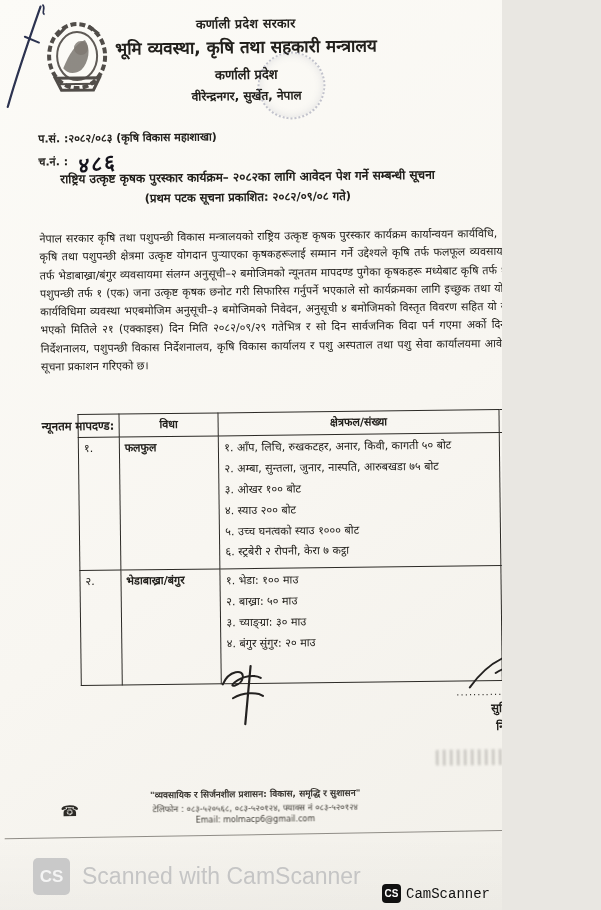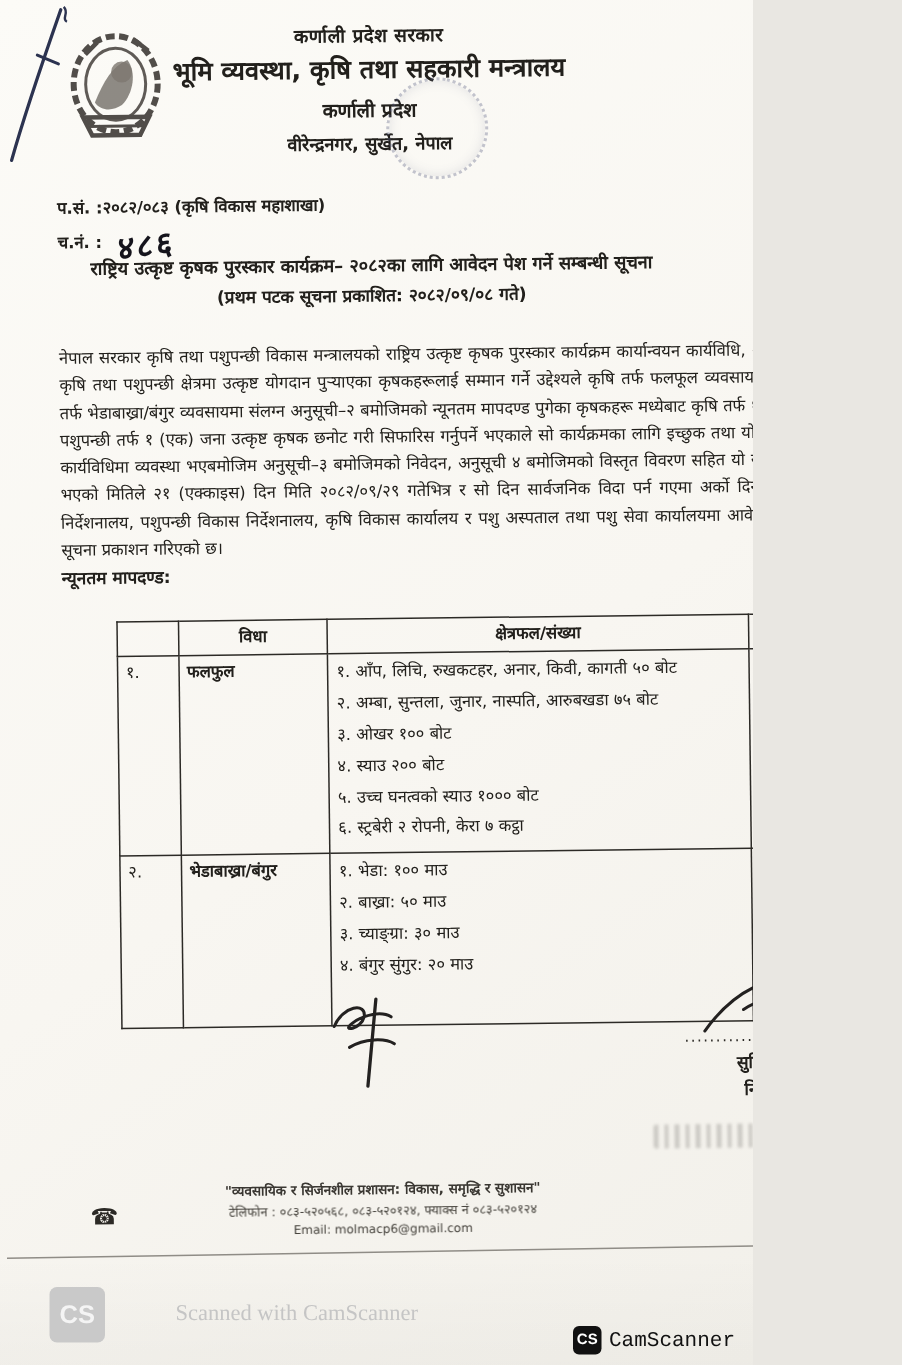--- a/index.html
+++ b/index.html
@@ -34,21 +34,21 @@
     transform:rotate(-6deg) skewX(-8deg);margin-left:6px;vertical-align:-6px;
     letter-spacing:2px;
   }
   .subject{position:absolute;left:0;top:168px;width:100%;text-align:center;font-size:12px;font-weight:bold;}
   .pubnote{position:absolute;left:0;top:189px;width:100%;text-align:center;font-size:11.5px;font-weight:bold;}
   
   .bodytext{
     position:absolute;left:42px;top:228px;width:522px;
     font-size:11px;line-height:1.66;text-align:justify;font-weight:500;
   }
-  .minstd{position:absolute;left:42px;top:375px;font-size:11.5px;font-weight:bold;}
+  .minstd{position:absolute;left:42px;top:416px;font-size:11.5px;font-weight:bold;}
   
   table.criteria{
     position:absolute;left:78px;top:412px;width:482px;
     border-collapse:collapse;font-size:11px;
   }
   table.criteria th,table.criteria td{
     border:1.6px solid #2c2a26;padding:2px 5px;vertical-align:top;
   }
   table.criteria th{font-weight:bold;text-align:center;height:18px;padding:2px;}
   .col-sn{width:32px;text-align:left;}
@@ -80,21 +80,21 @@
   .phone-icon{position:absolute;left:56px;top:800px;font-size:15px;color:#2c2a26;}
   .rule{position:absolute;left:0;top:834px;width:601px;border-top:1.4px solid #8f8c86;transform:rotate(-.25deg);}
   
   .cs-band{position:absolute;left:0;top:836px;width:601px;height:74px;background:linear-gradient(180deg,rgba(0,0,0,0) 0%,rgba(0,0,0,.025) 100%);}
   .cs-wm{position:absolute;left:33px;top:858px;display:flex;align-items:center;gap:12px;}
   .cs-wm .box{
     width:37px;height:37px;border-radius:5px;background:#c9c9c9;
     color:#f4f4f4;font-weight:bold;font-size:17px;display:flex;align-items:center;justify-content:center;
     font-family:"Liberation Sans",sans-serif;
   }
-  .cs-wm .txt{font-size:15px;color:#c5c5c5;font-family:Liberation Serif, serif;margin-left:35px;}
+  .cs-wm .txt{font-size:23px;color:#c5c5c5;font-family:Liberation Sans, sans-serif;}
   .cs-logo{position:absolute;right:12px;top:884px;display:flex;align-items:center;gap:5px;}
   .cs-logo .box{
     width:19px;height:19px;border-radius:4px;background:#111;color:#fff;
     font-weight:bold;font-size:10px;display:flex;align-items:center;justify-content:center;
     font-family:"Liberation Sans",sans-serif;
   }
   .cs-logo .txt{font-size:14px;color:#111;font-family:Liberation Mono, monospace;}
 </style>
 </head>
 <body>

